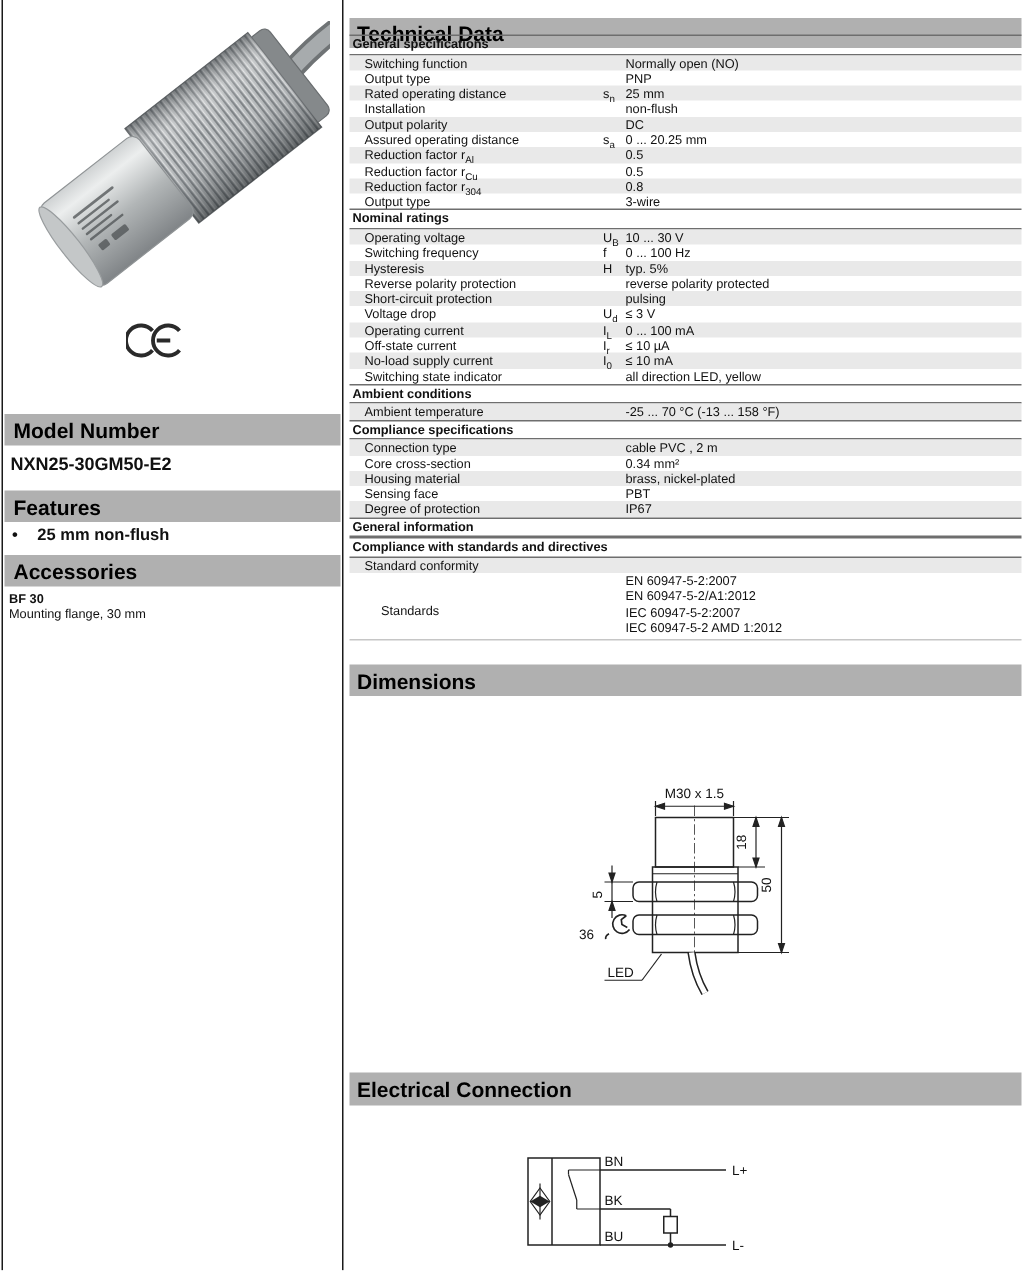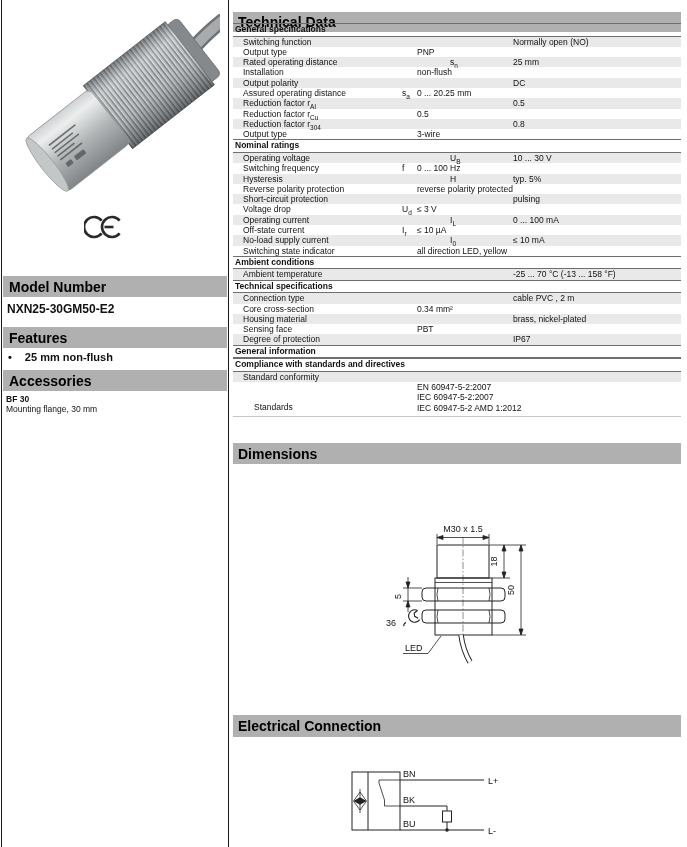--- a/index.html
+++ b/index.html
@@ -9,21 +9,21 @@
   .bar{position:absolute;background:#b0b0b0;font-weight:bold;display:flex;align-items:center;
        box-sizing:border-box;color:#000;}
   .bar-right{left:233px;width:448px;height:20px;font-size:14px;padding-left:5px;}
   .bar-left{left:3px;width:224px;height:21px;font-size:14px;padding-left:6px;}
   
   #spec-table{position:absolute;left:233px;top:23px;width:448px;font-size:8.5px;
               border-bottom:1px solid #c6c6c6;padding-bottom:3px;}
   .t-sec{font-weight:bold;border-top:1px solid #6e6e6e;border-bottom:1px solid #6e6e6e;
          padding:1px 0 1px 2px;line-height:9.5px;}
   .t-row{display:flex;min-height:10.3px;line-height:10.3px;}
-  .t-row.shaded{background:#e9e9e9;gap:48px;}
+  .t-row.shaded{background:#e9e9e9;}
   .c-label{width:169px;padding-left:10px;box-sizing:border-box;white-space:nowrap;}
   .c-label.ind2{padding-left:21px;margin-top:20px;}
   .c-sym{width:15px;}
   .c-val{flex:1;}
   .c-val div{line-height:10.3px;}
   sub{font-size:6.5px;line-height:0;}
   
   .lm{position:absolute;white-space:nowrap;}
   #model-value{left:7px;top:302px;font-size:12px;font-weight:bold;}
   #feature-line{left:8px;top:351px;font-size:11px;font-weight:bold;}
@@ -215,21 +215,21 @@
         <span class="c-label">Switching state indicator</span>
         <span class="c-sym"></span>
         <span class="c-val">all direction LED, yellow</span>
       </div>
       <div class="t-sec">Ambient conditions</div>
       <div class="t-row shaded">
         <span class="c-label">Ambient temperature</span>
         <span class="c-sym"></span>
         <span class="c-val">-25 ... 70 °C (-13 ... 158 °F)</span>
       </div>
-      <div class="t-sec">Technical specifications</div>
+      <div class="t-sec">Compliance specifications</div>
       <div class="t-row shaded">
         <span class="c-label">Connection type</span>
         <span class="c-sym"></span>
         <span class="c-val">cable PVC , 2 m</span>
       </div>
       <div class="t-row">
         <span class="c-label">Core cross-section</span>
         <span class="c-sym"></span>
         <span class="c-val">0.34 mm²</span>
       </div>
@@ -253,20 +253,21 @@
       <div class="t-row shaded">
         <span class="c-label">Standard conformity</span>
         <span class="c-sym"></span>
         <span class="c-val"></span>
       </div>
       <div class="t-row">
         <span class="c-label ind2">Standards</span>
         <span class="c-sym"></span>
         <span class="c-val">
           <div>EN 60947-5-2:2007</div>
+          <div>EN 60947-5-2/A1:2012</div>
           <div>IEC 60947-5-2:2007</div>
           <div>IEC 60947-5-2 AMD 1:2012</div>
         </span>
       </div>
     </div>
 
   <div class="bar bar-right" style="top:443px;height:21px">
     <span>Dimensions</span>
   </div>
 

